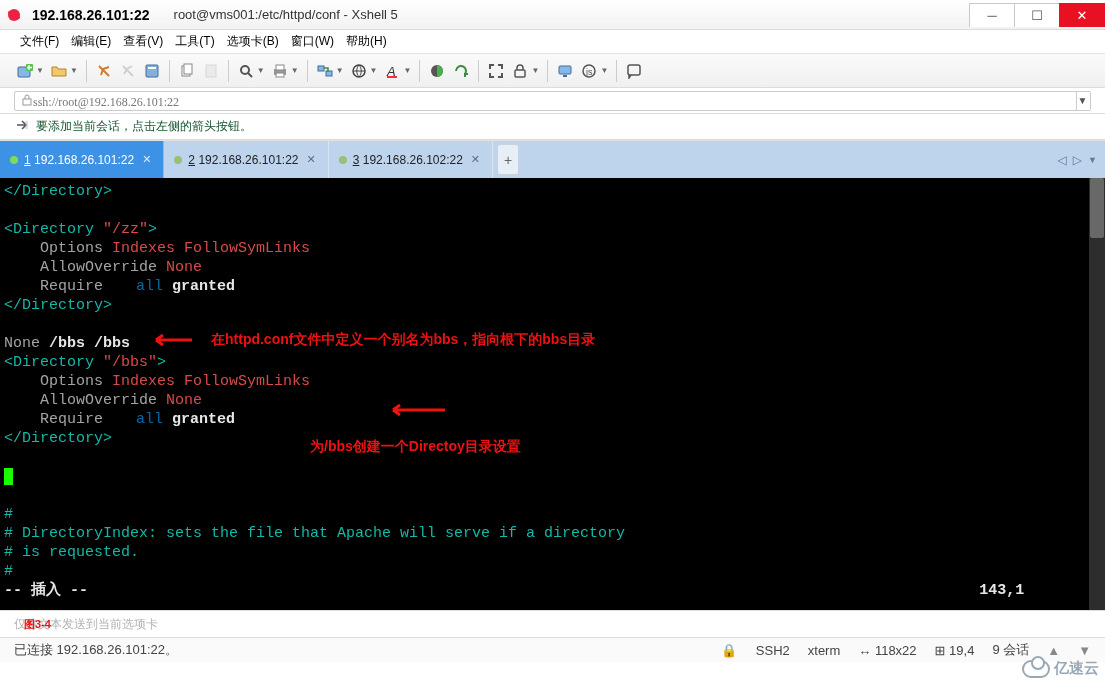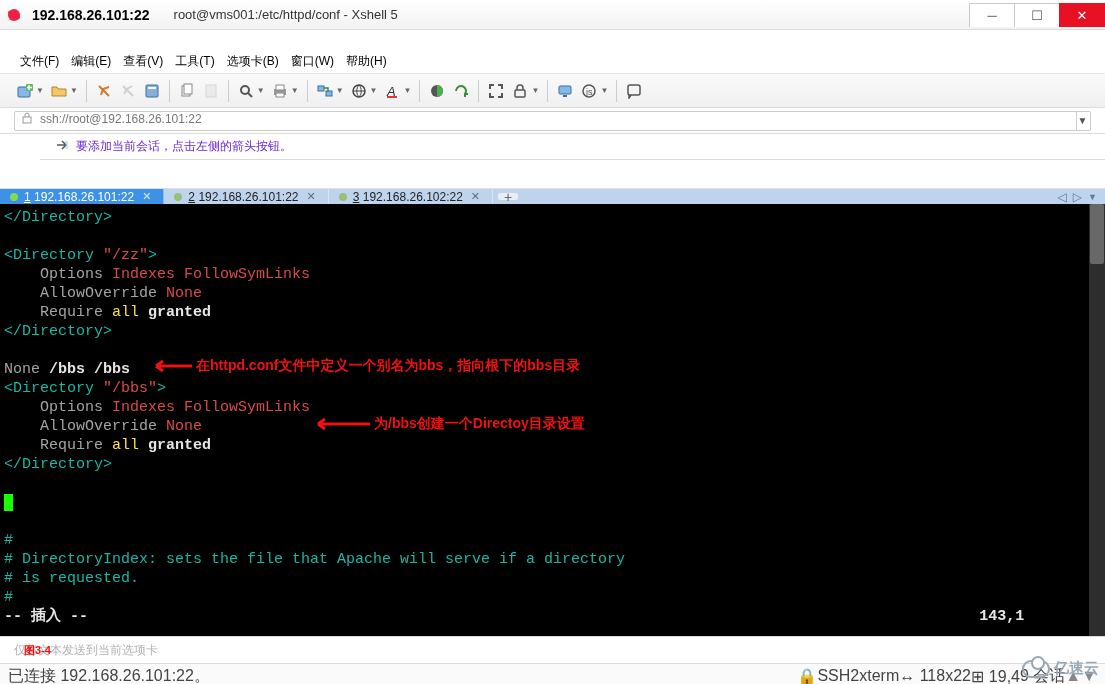--- a/index.html
+++ b/index.html
@@ -4,55 +4,55 @@
 <style>
   * { margin:0; padding:0; box-sizing:border-box; }
   body { font-family:"Microsoft YaHei","Segoe UI",Arial,sans-serif; font-size:12px; background:#fff; width:1105px; height:684px; overflow:hidden; position:relative; }
   .titlebar { height:30px; display:flex; align-items:center; padding:0 0 0 6px; background:linear-gradient(#fff,#f2f2f2); border-bottom:1px solid #dcdcdc; }
   .app-icon { width:16px; height:16px; margin-right:6px; display:flex; align-items:center; justify-content:center; }
   .title-tab { font-weight:bold; font-size:14px; padding:4px 10px 4px 4px; }
   .title-path { font-size:13px; color:#333; margin-left:14px; }
   .win-controls { margin-left:auto; display:flex; }
   .win-btn { width:46px; height:24px; display:flex; align-items:center; justify-content:center; border:1px solid #c9c9c9; border-bottom:none; background:#fff; margin-left:-1px; font-size:13px; color:#555; }
   .win-btn.close { background:#e81123; color:#fff; border-color:#e81123; }
-  .menubar { height:24px; display:flex; align-items:center; gap:4px; padding:0 16px; border-bottom:1px solid #e5e5e5;margin-top:20px; }
+  .menubar { height:24px; display:flex; align-items:center; gap:4px; padding:0 16px; border-bottom:1px solid #e5e5e5; }
   .menu-item { padding:2px 4px; color:#000; font-size:12px; }
   .toolbar { height:34px; display:flex; align-items:center; gap:2px; padding:0 14px; border-bottom:1px solid #dcdcdc; background:linear-gradient(#fafafa,#f0f0f0); }
   .tool-btn { width:22px; height:22px; display:flex; align-items:center; justify-content:center; color:#444; border-radius:2px; }
   .tool-sep { width:1px; height:22px; background:#ccc; margin:0 4px; }
   .tool-drop { font-size:8px; color:#666; margin-left:-2px; margin-right:2px; }
   .addrbar { height:26px; display:flex; align-items:center; padding:0 14px; border-bottom:1px solid #dcdcdc; }
-  .addrbox { flex:1; height:20px; border:1px solid #ccc; border-radius:2px; display:flex; align-items:flex-start; padding:0 6px; color:#777; gap:7px; }
+  .addrbox { flex:1; height:20px; border:1px solid #ccc; border-radius:2px; display:flex; align-items:flex-end; padding:0 6px; color:#777; gap:0;font-family:Liberation Serif, serif; }
   .drop-arrow { width:16px; text-align:center; color:#555; font-size:10px; border:1px solid #ccc; border-left:none; height:20px; line-height:18px; border-radius:0 2px 2px 0; margin-left:-2px; }
-  .hintbar { height:26px; display:flex; align-items:center; padding:0 14px; gap:6px; color:#6d28d9; background:#fff; border-bottom:1px solid #dcdcdc;margin-left:40px; }
-  .tabs-row { height:16px; display:flex; align-items:stretch; background:#bed4ec; border-top:1px solid #e0e0e0; position:relative;margin-top:28px; }
+  .hintbar { height:26px; display:flex; align-items:center; padding:0 14px; gap:6px; color:#14532d; background:#fff; border-bottom:1px solid #dcdcdc; }
+  .tabs-row { height:38px; display:flex; align-items:stretch; background:#bed4ec; border-top:1px solid #e0e0e0; position:relative; }
   .tab { display:flex; align-items:center; gap:6px; padding:0 10px; font-size:12px; color:#222; position:relative; border-right:1px solid rgba(255,255,255,.4); }
   .tab.active { background:#3e92e6; color:#fff; }
   .tab .dot { width:8px; height:8px; border-radius:50%; background:#98c078; display:inline-block; }
   .tab.active .dot { background:#7fdb55; }
   .tab .num { text-decoration:underline; }
   .tab .x { font-size:11px; color:rgba(0,0,0,.5); padding:0 2px; }
   .tab.active .x { color:rgba(255,255,255,.8); }
   .tab-add { width:22px; display:flex; align-items:center; justify-content:center; background:#e8eef6; border:1px solid #c5d3e2; border-radius:3px; margin:3px 0 3px 4px; color:#666; font-size:14px; }
   .tab-arrows { margin-left:auto; display:flex; align-items:center; padding:0 8px; gap:6px; color:#5b7aa0; font-size:12px; }
   .terminal { position:relative; background:#000; height:432px; font-family:"Courier New",monospace; font-size:15px; line-height:19px; color:#c8c8c8; overflow:hidden; }
   .term-inner { padding:4px 4px; white-space:pre; }
   .scrollbar { position:absolute; right:0; top:0; width:16px; height:100%; background:#2d2d2d; }
   .scrollthumb { position:absolute; right:1px; top:0; width:14px; height:60px; background:#686868; border-radius:2px; }
   .c-blue  { color:#14b8a6; }
   .c-red   { color:#d84a4a; }
   .c-cyan  { color:#a3a3a3; }
-  .c-mag   { color:#fde047; }
+  .c-mag   { color:#0369a1;margin-left:24px; }
   .c-white { color:#e6e6e6;font-weight:bold; }
   .cursor  { display:inline-block; width:9px; height:17px; background:#18ff00; vertical-align:middle; }
-  .anno { position:absolute; color:#e11; font-weight:bold; font-size:14px; font-family:"Microsoft YaHei",sans-serif; display:flex; align-items:center; gap:4px; }
+  .anno { position:absolute; color:#e11; font-weight:bold; font-size:14px; font-family:"Microsoft YaHei",sans-serif; display:flex; align-items:center; gap:19px; }
   .anno svg { flex:none; }
   .input-row { height:28px; display:flex; align-items:center; padding:0 14px; color:#b2b2b2; background:#fff; border-top:1px solid #dcdcdc; border-bottom:1px solid #dcdcdc; position:relative;text-align:right; }
   .fig-label { position:absolute; left:24px; color:#e11; font-weight:bold; font-size:11px; }
-  .statusbar { height:24px; display:flex; align-items:center; padding:0 8px; color:#444; background:#fafafa; font-size:16px; }
+  .statusbar { height:24px; display:flex; align-items:center; padding:0 14px; gap:18px; color:#444; background:#fafafa; font-size:13px; }
   .statusbar .spacer { flex:1; }
   .watermark { position:absolute; right:6px; bottom:6px; display:flex; align-items:center; gap:4px; color:#9aa8b5; font-size:15px; font-weight:bold; }
   .cloud { width:28px; height:18px; border:2px solid #9aa8b5; border-radius:12px; position:relative; }
   .cloud:before { content:""; position:absolute; width:10px; height:10px; border:2px solid #9aa8b5; border-radius:50%; top:-6px; left:7px; background:#fff; }
 </style>
 </head>
 <body>
 
 <div class="titlebar">
   <span class="app-icon">
@@ -278,21 +278,21 @@
 <span class="c-blue"># is requested.</span>
 <span class="c-blue">#</span>
 <span class="c-white">-- 插入 --</span>                                                                                                   <span class="c-white">143,1</span>         </div>
 
   <div class="anno" style="top:152px; left:148px;">
     <svg width="44" height="16" viewBox="0 0 44 16">
         <path d="M44 8H8M8 8l7-5M8 8l7 5" stroke="#e11" stroke-width="3" fill="none"></path>
       </svg>
     <span>在httpd.conf文件中定义一个别名为bbs，指向根下的bbs目录</span>
   </div>
-  <div class="anno" style="top:210px; left:310px;">
+  <div class="anno" style="top:224px; left:310px;flex-direction:column;">
     <svg width="60" height="16" viewBox="0 0 60 16">
         <path d="M60 8H8M8 8l7-5M8 8l7 5" stroke="#e11" stroke-width="3" fill="none"></path>
       </svg>
     <span>为/bbs创建一个Directoy目录设置</span>
   </div>
 
   <div class="scrollbar">
     <div class="scrollthumb"></div>
   </div>
 </div>

